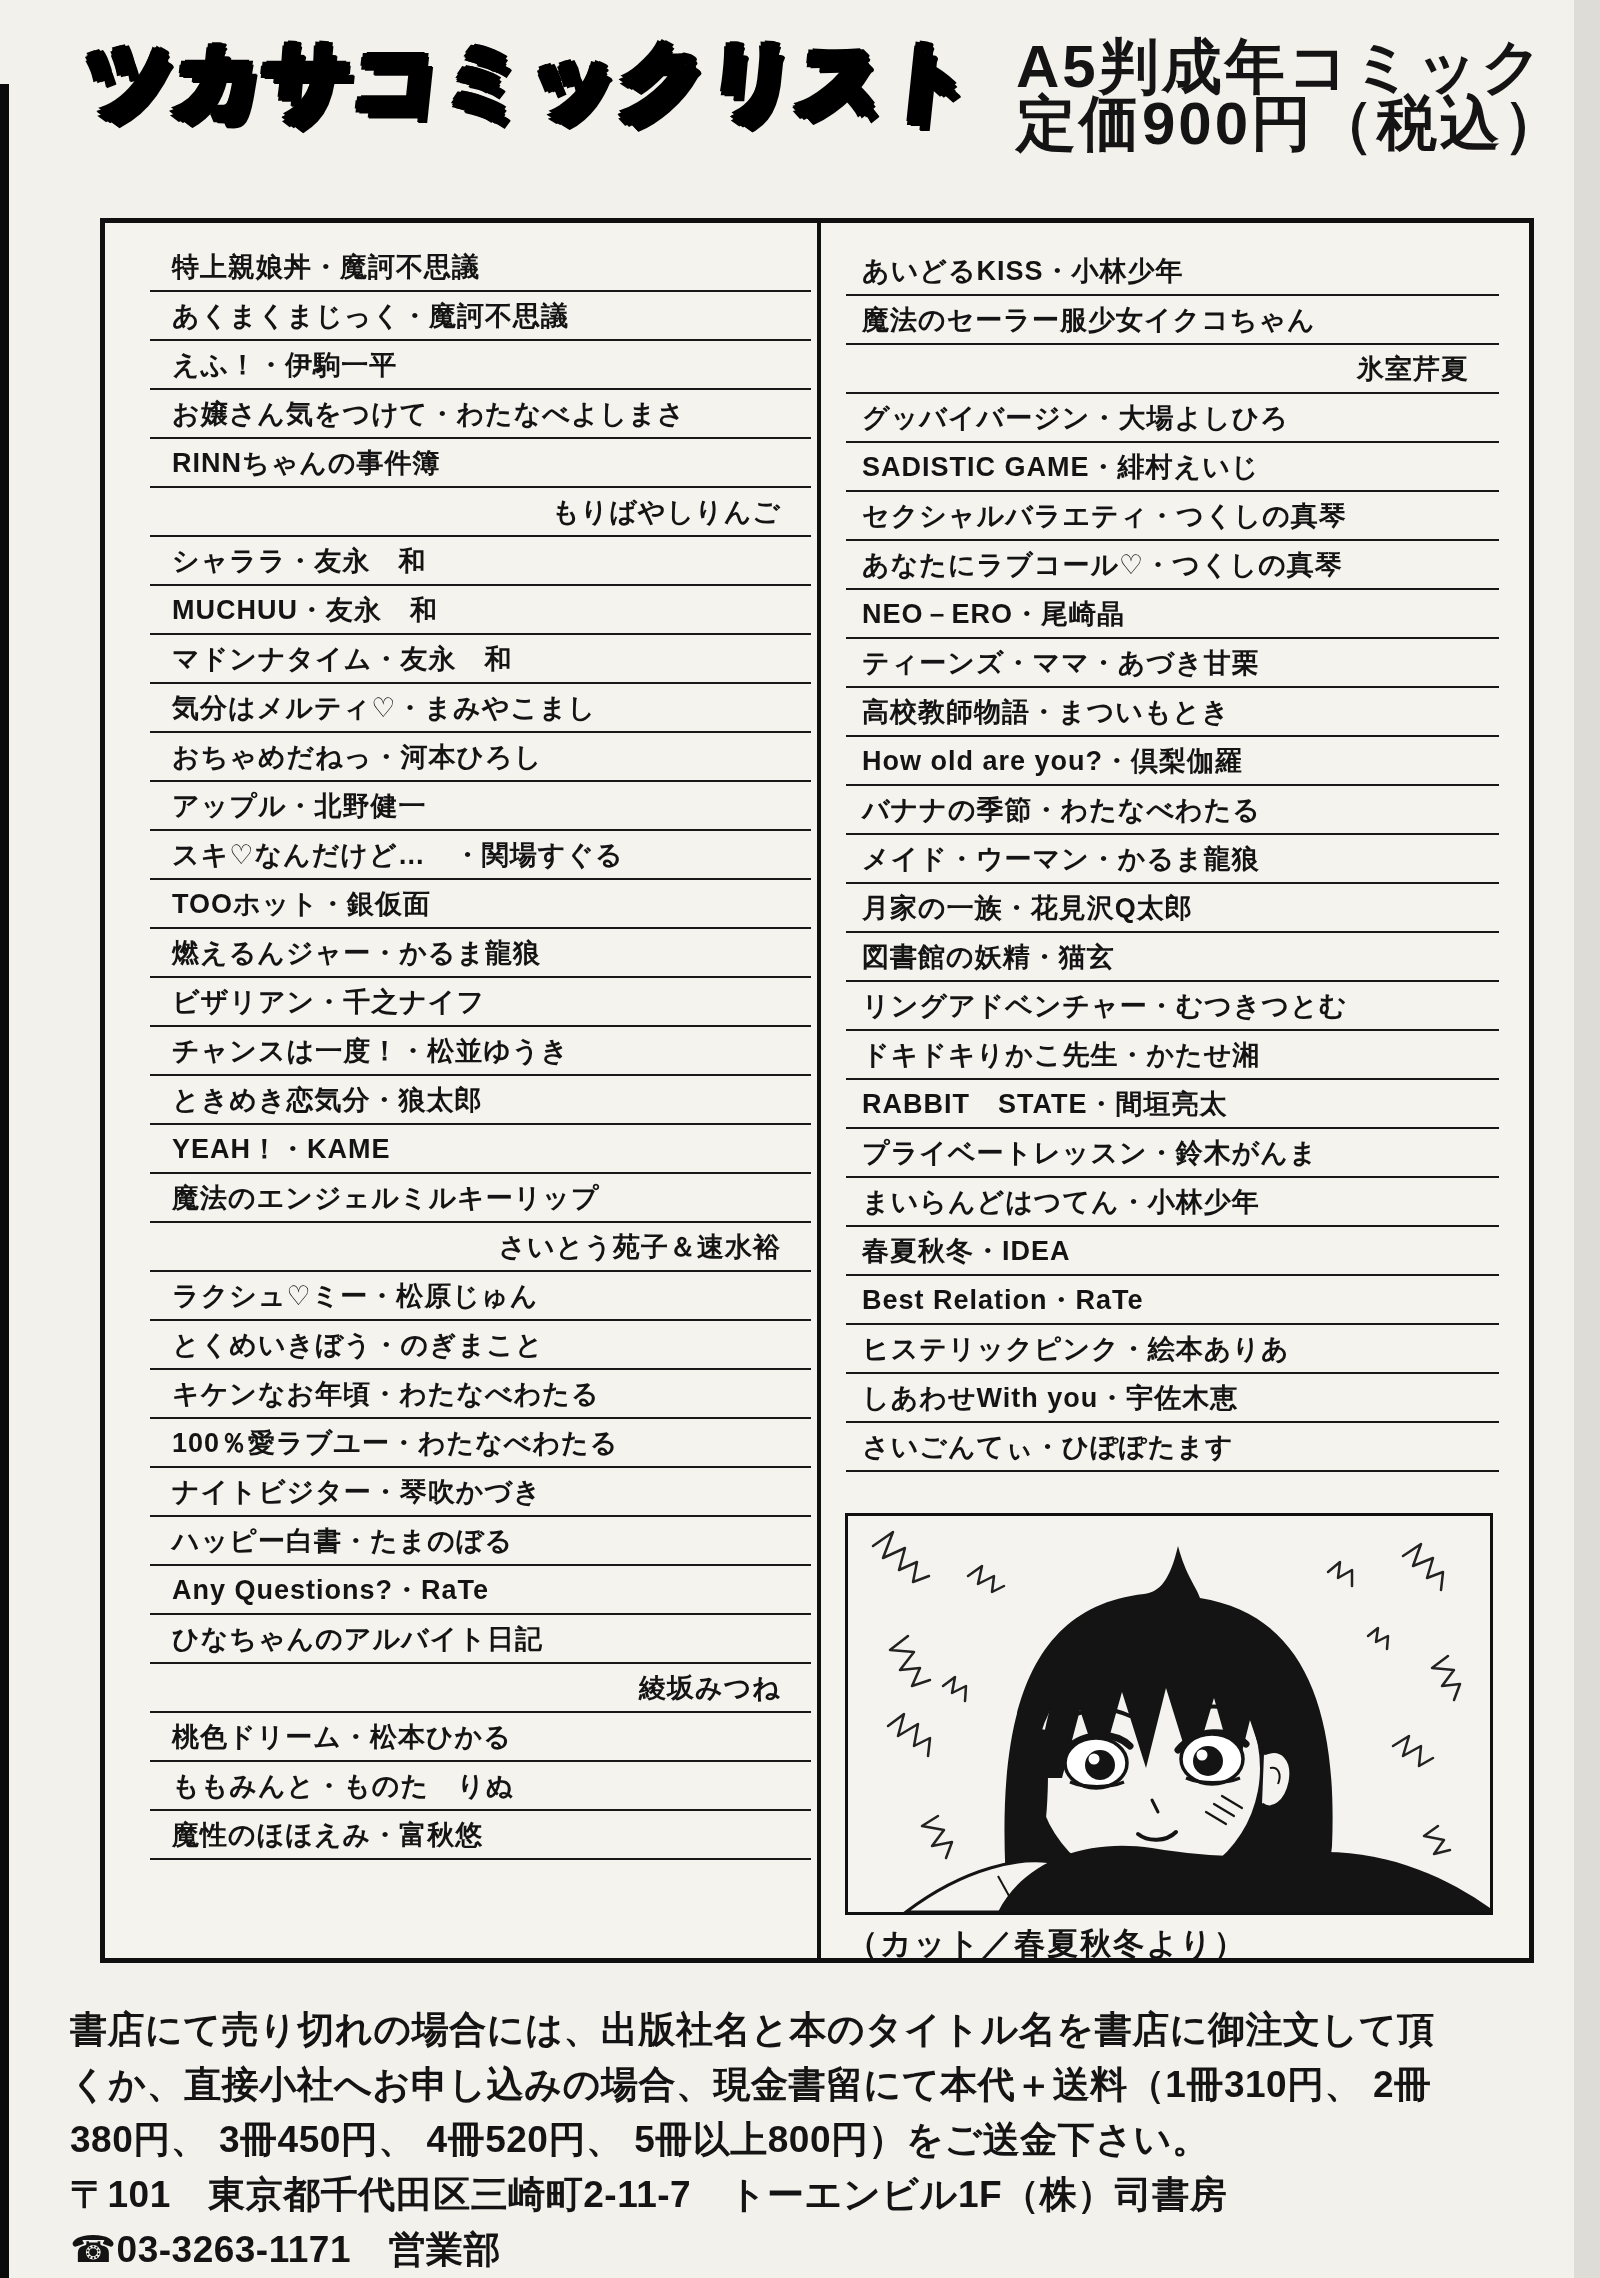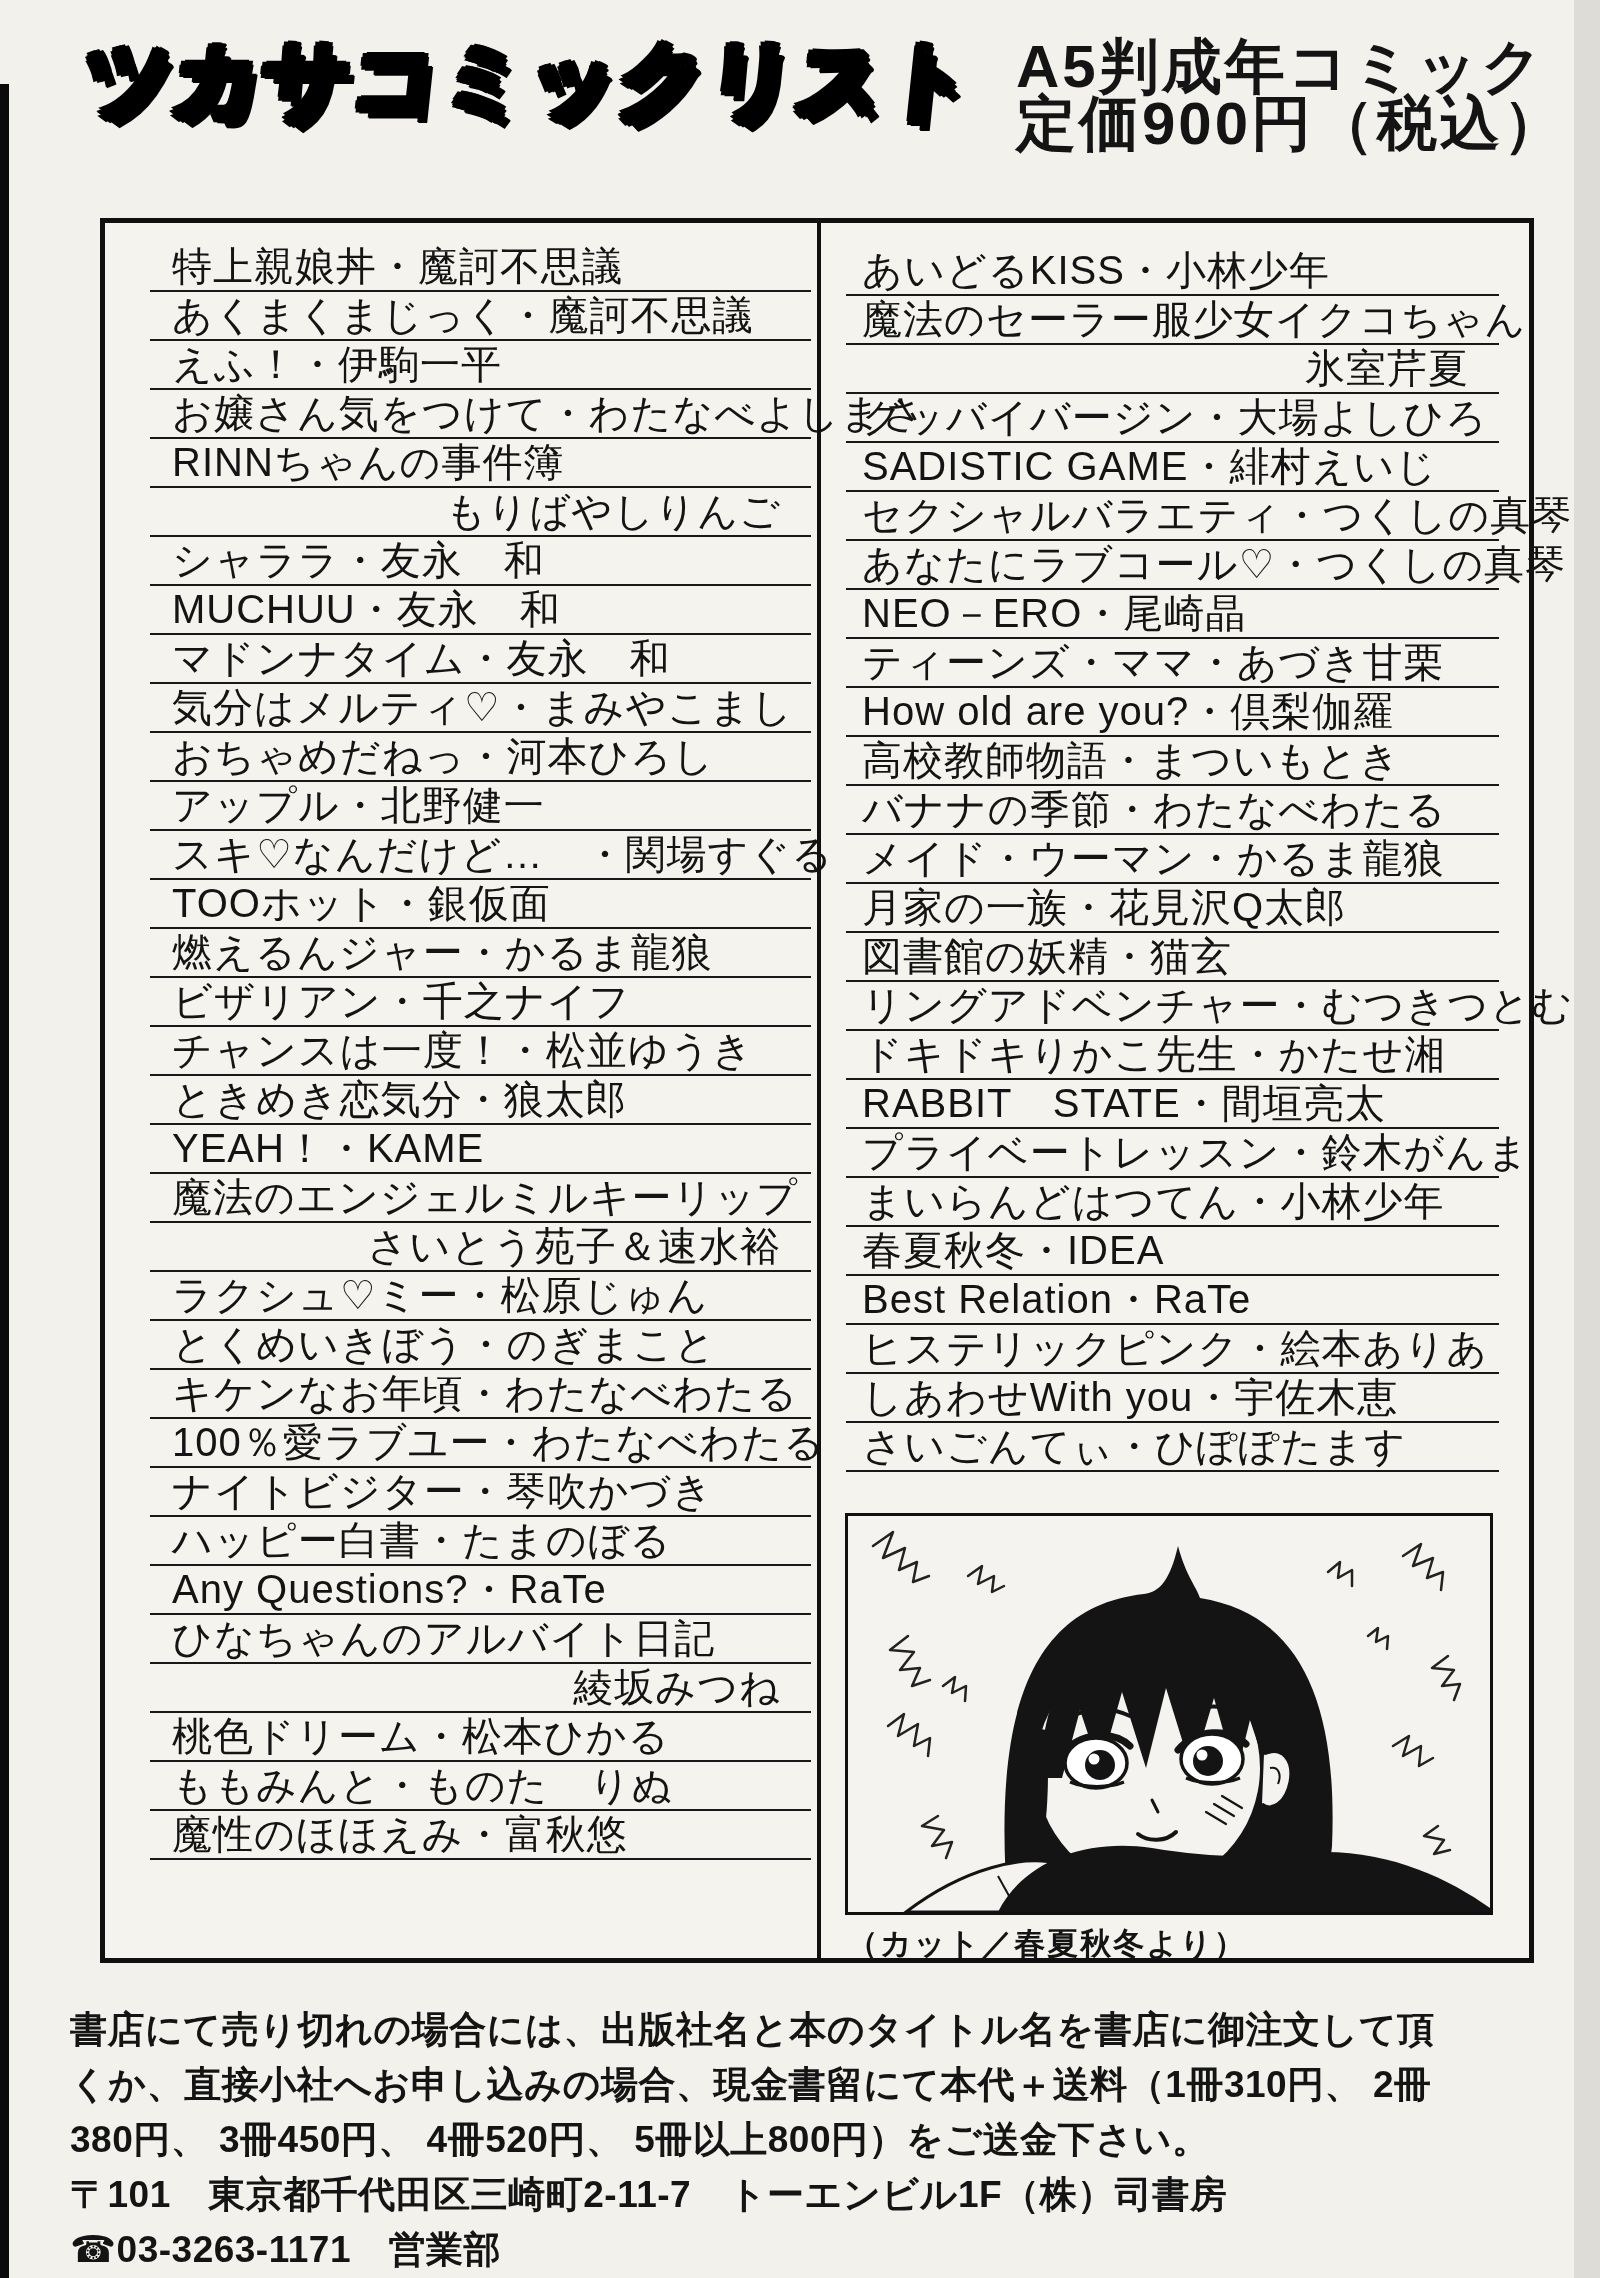--- a/index.html
+++ b/index.html
@@ -41,21 +41,21 @@
   .left-col{left:0;top:20px;width:712px;}
   .right-col{left:716px;top:24px;width:708px;}
   .row{
     box-sizing:border-box;height:49px;
     border-bottom:2px solid #181818;
     display:flex;align-items:center;
   }
   .left-col .row{margin-left:45px;margin-right:6px;padding-left:22px;}
   .right-col .row{margin-left:25px;margin-right:30px;padding-left:16px;}
   .row.r{justify-content:flex-end;padding-right:30px;}
-  .row span{font-size:40px;font-weight:400;letter-spacing:1px;white-space:nowrap;}
+  .row span{font-size:27px;font-weight:700;letter-spacing:1px;white-space:nowrap;}
   .illus{
     position:absolute;left:740px;top:1290px;
     width:642px;height:396px;
     border:3px solid #101010;
     background:#f4f3ef;
   }
   .illus svg{display:block;}
   .caption{
     position:absolute;left:742px;top:1700px;
     font-size:31px;font-weight:600;letter-spacing:2px;white-space:nowrap;
@@ -205,24 +205,24 @@
         <div class="row">
           <span>あなたにラブコール♡・つくしの真琴</span>
         </div>
         <div class="row">
           <span>NEO－ERO・尾崎晶</span>
         </div>
         <div class="row">
           <span>ティーンズ・ママ・あづき甘栗</span>
         </div>
         <div class="row">
+          <span>高校教師物語・まついもとき</span>
+        </div>
+        <div class="row">
           <span>How old are you?・倶梨伽羅</span>
-        </div>
-        <div class="row">
-          <span>高校教師物語・まついもとき</span>
         </div>
         <div class="row">
           <span>バナナの季節・わたなべわたる</span>
         </div>
         <div class="row">
           <span>メイド・ウーマン・かるま龍狼</span>
         </div>
         <div class="row">
           <span>月家の一族・花見沢Q太郎</span>
         </div>

